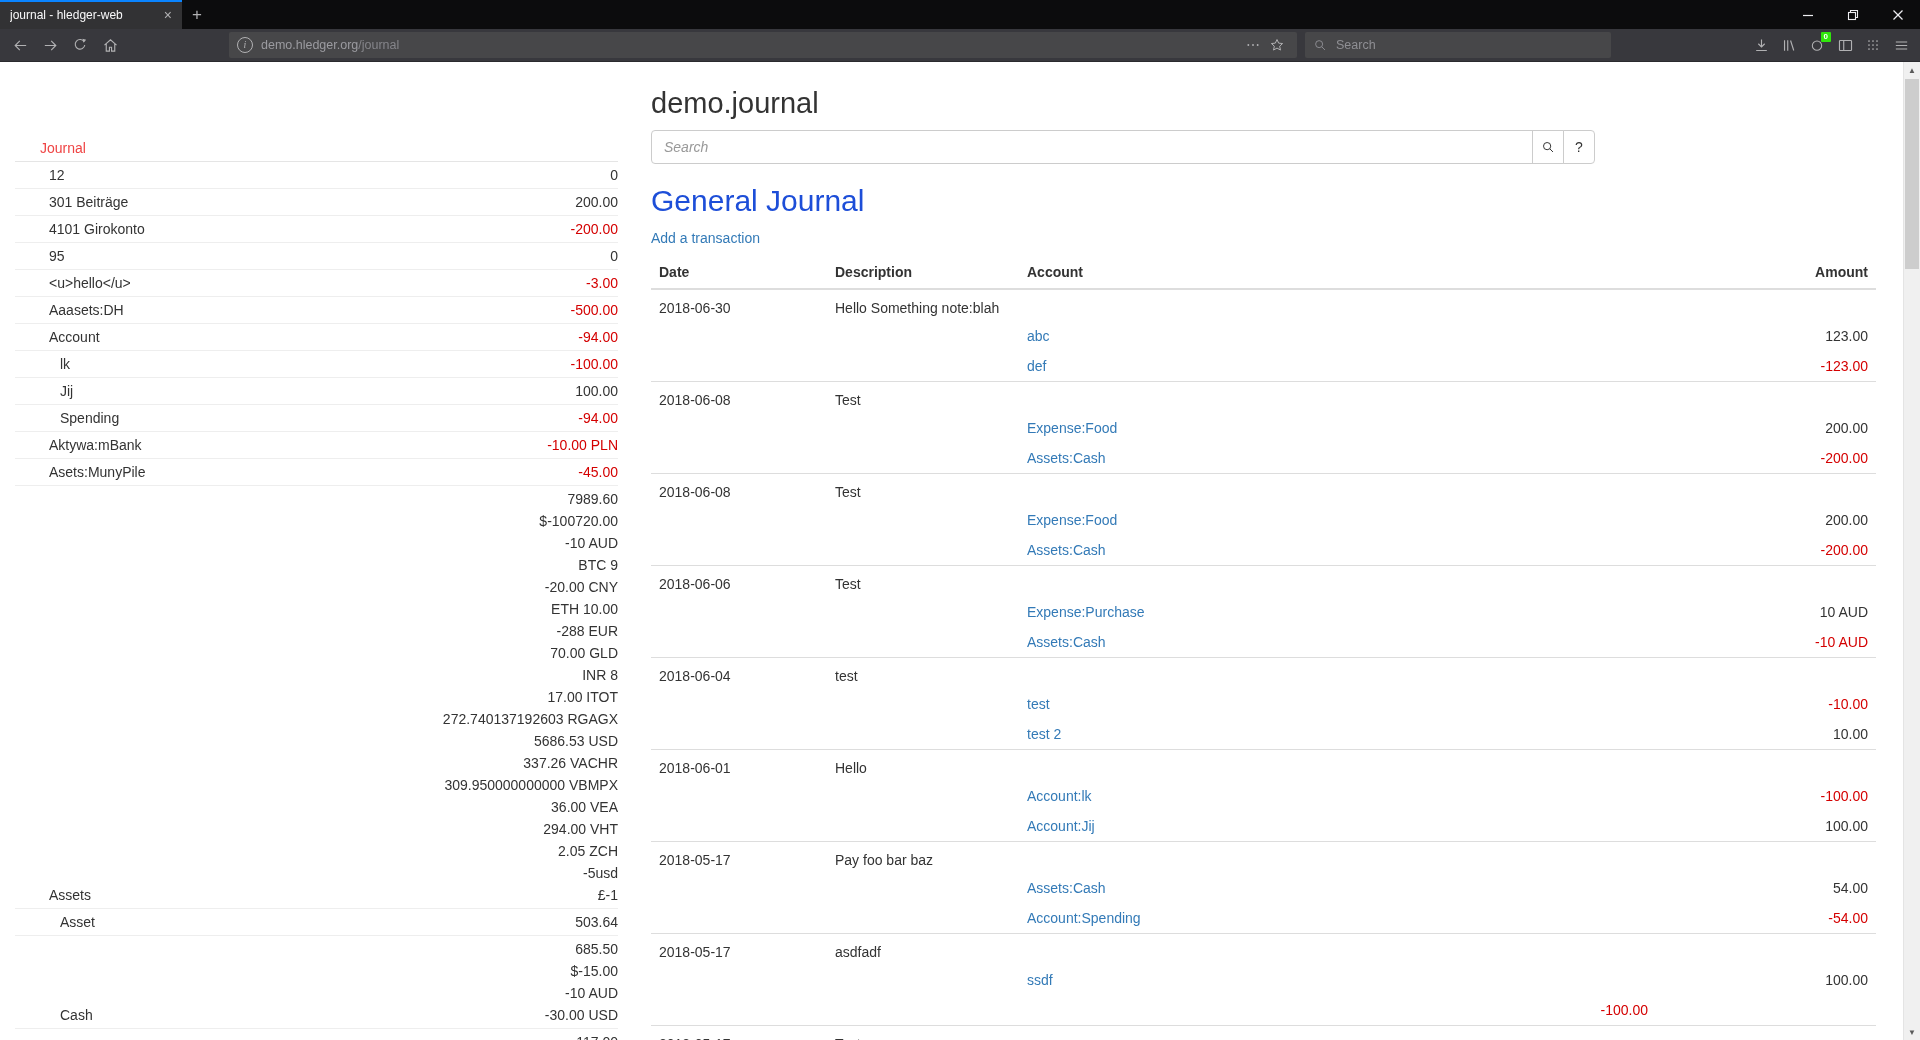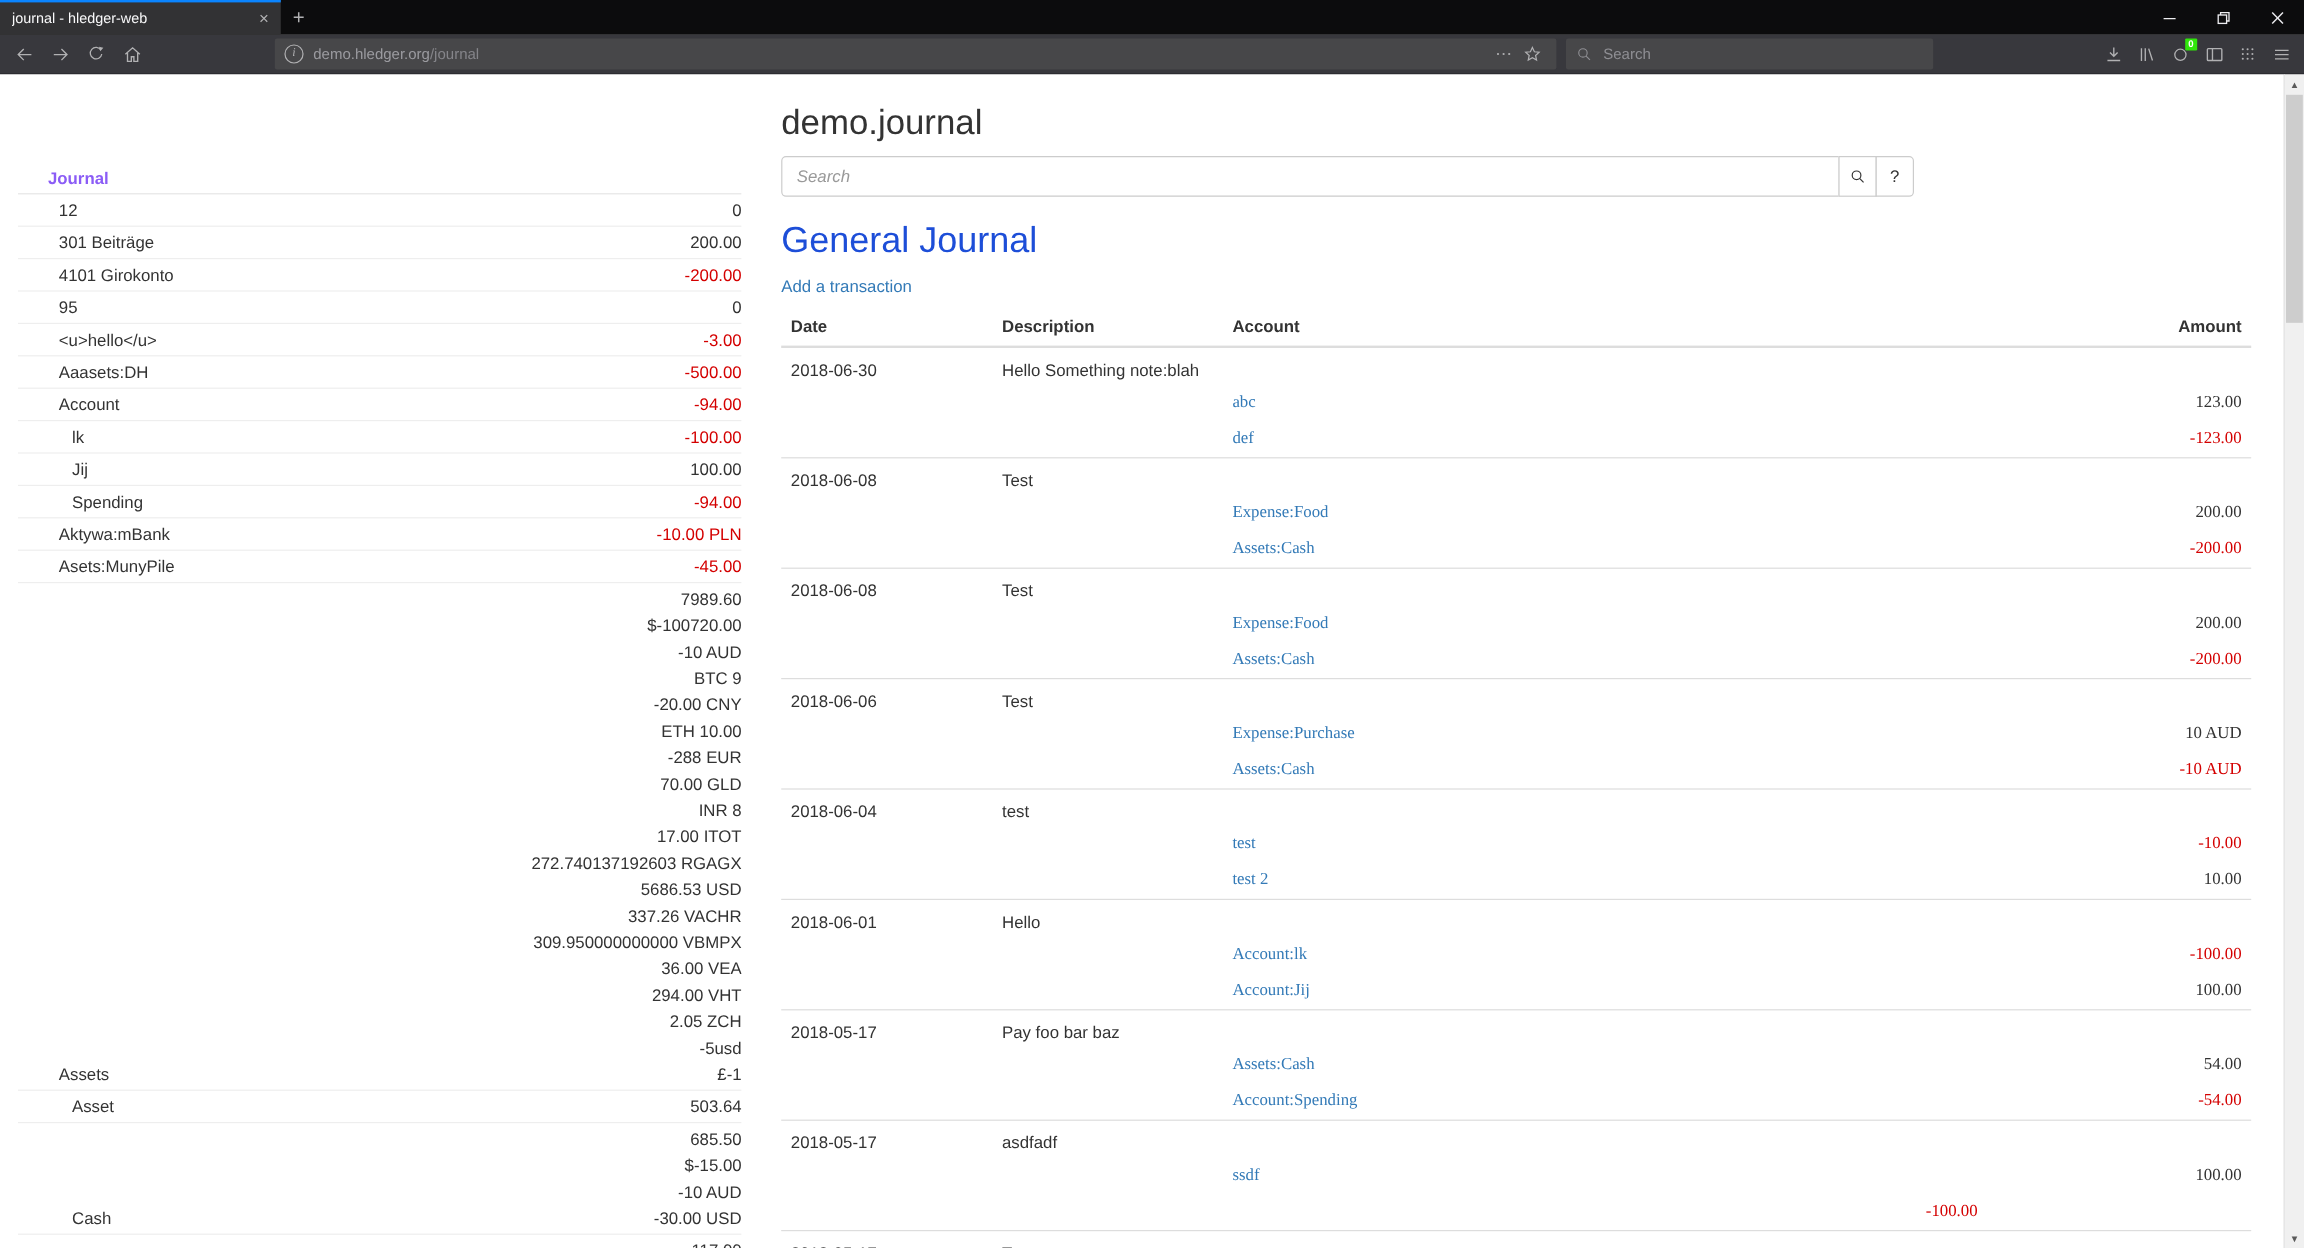--- a/index.html
+++ b/index.html
@@ -1,20 +1,20 @@
 <!DOCTYPE html>
 <html><head>
 <meta charset="utf-8">
 <style>
   html,body{margin:0;padding:0;overflow:hidden;background:#fff;}
   .window{width:1920px;height:1040px;position:relative;overflow:hidden;font-family:"Liberation Sans",sans-serif;background:#fff;}
 
   
   .titlebar{height:29px;background:#0c0c0d;display:flex;align-items:stretch;position:relative;}
-  .tab{width:234px;background:#323234;position:relative;display:flex;align-items:center;padding:0 6px 0 10px;box-sizing:border-box;}
+  .tab{width:182px;background:#323234;position:relative;display:flex;align-items:center;padding:0 6px 0 10px;box-sizing:border-box;}
   .tab-accent{position:absolute;top:0;left:0;right:0;height:2px;background:#0a84ff;}
   .tab-title{color:#f9f9fa;font-size:12px;white-space:nowrap;overflow:hidden;text-overflow:ellipsis;flex:1;}
   .tab-close{color:#b1b1b3;font-size:14px;line-height:14px;padding:0 4px;cursor:default;}
   .newtab{color:#b1b1b3;font-size:17px;line-height:29px;padding:0 10px;}
   .win-controls{margin-left:auto;display:flex;}
   .win-btn{width:45px;display:flex;align-items:center;justify-content:center;}
   .win-btn svg{stroke:#ededf0;}
 
   .navbar{height:33px;background:#38383d;display:flex;align-items:center;border-bottom:1px solid #2a2a2e;box-sizing:border-box;}
   .nav-btn{width:28px;height:28px;margin:0 1px;display:flex;align-items:center;justify-content:center;border-radius:2px;}
@@ -44,21 +44,21 @@
   .page-scrollbar{position:absolute;top:62px;right:0;bottom:0;width:17px;background:#f0f0f0;border-left:1px solid #e4e4e4;box-sizing:border-box;z-index:20;}
   .sb-arrow{height:16px;display:flex;align-items:center;justify-content:center;font-size:8px;color:#5a5a5a;}
   .sb-arrow.down{position:absolute;bottom:0;left:0;right:0;}
   .sb-thumb{position:absolute;top:17px;left:1px;right:1px;height:190px;background:#cdcdcd;}
 
   
   .content{position:absolute;top:62px;left:0;right:17px;bottom:0;display:flex;overflow:hidden;background:#fff;color:#333;}
 
   .sidebar{flex:0 0 618px;width:618px;box-sizing:border-box;padding:73px 0 0 15px;font-size:14px;overflow:hidden;}
   .sb-heading-row{border-bottom:1px solid #e5e5e5;padding:2px 0;}
-  .sb-heading{color:#8b5cf6;font-weight:bold;text-decoration:none;padding-left:25px;display:inline-block;line-height:22px;}
+  .sb-heading{color:#ef4444;font-weight:normal;text-decoration:none;padding-left:25px;display:inline-block;line-height:22px;}
   .sb-row{display:flex;justify-content:space-between;align-items:flex-end;border-bottom:1px solid #eee;padding:2px 0;}
   .sb-name{color:#333;text-decoration:none;line-height:22px;white-space:nowrap;}
   .sb-amts{text-align:right;color:#333;}
   .sb-amt{line-height:22px;white-space:nowrap;}
   .neg{color:#d40000;}
 
   .main{flex:1;box-sizing:border-box;padding:25px 27px 0 33px;font-size:14px;overflow:hidden;}
   .page-title{font-size:29px;font-weight:500;margin:0 0 10px 0;color:#333;}
 
   .search-group{display:flex;width:944px;height:34px;margin-bottom:12px;}
@@ -69,21 +69,21 @@
   .btn svg{stroke:#333;fill:none;stroke-width:1.7;}
 
   .section-title{font-size:30px;font-weight:500;margin:20px 0 10px 0;color:#1d4ed8;}
   .add-link{color:#337ab7;text-decoration:none;display:inline-block;margin:2px 0 10px 0;}
 
   .reg-row{display:grid;grid-template-columns:176px 192px 637px 1fr;}
   .cell{padding:0 8px;line-height:20px;white-space:nowrap;overflow:hidden;}
   .reg-header{font-weight:bold;border-bottom:2px solid #ddd;padding:6px 0;}
   .c-amt{text-align:right;}
   .tx-head{padding:8px 0 3px 0;}
-  .posting{padding:5px 0;font-family:Liberation Serif, serif;}
+  .posting{padding:5px 0;}
   .tx:not(:first-child){border-top:1px solid #ddd;}
   .acct-link{color:#337ab7;text-decoration:none;}
 </style>
 </head>
 <body>
 
 <div class="window">
 
   <div class="titlebar">
     <div class="tab">

